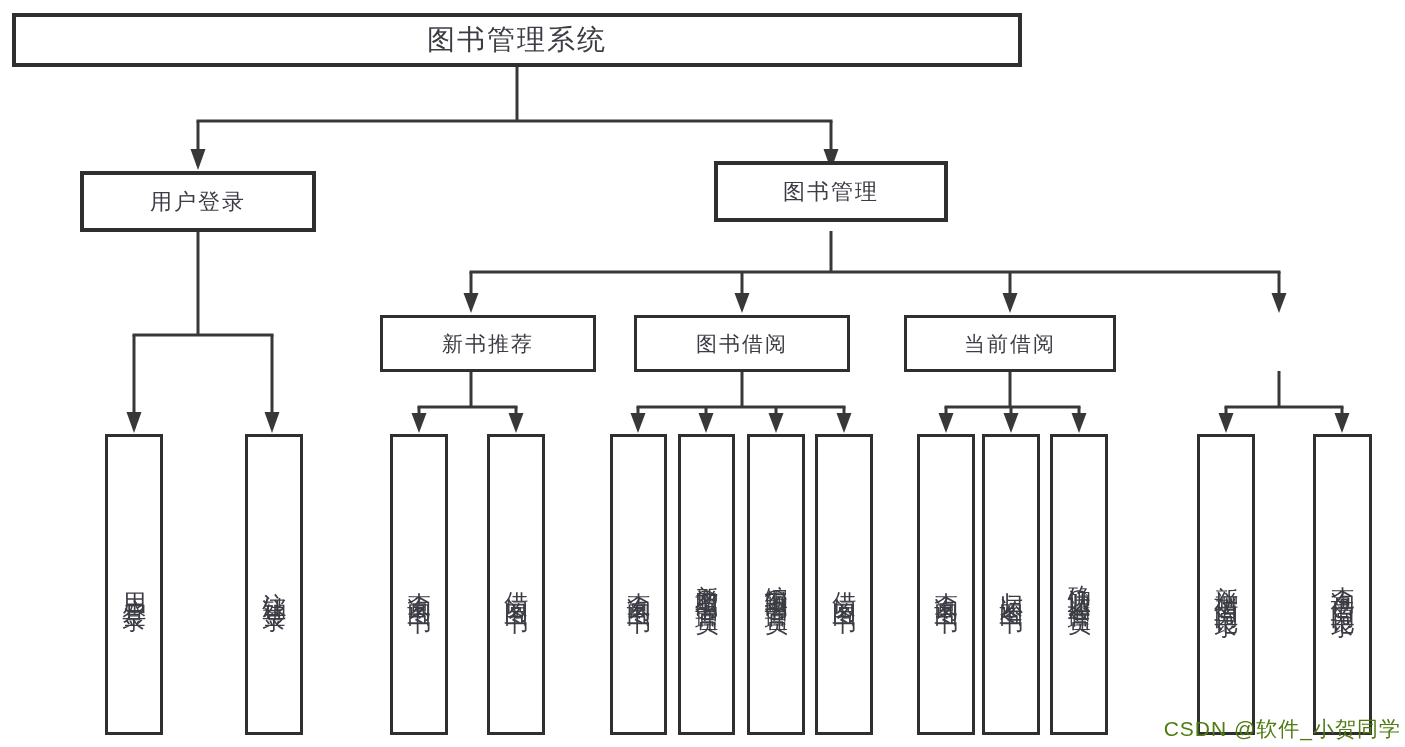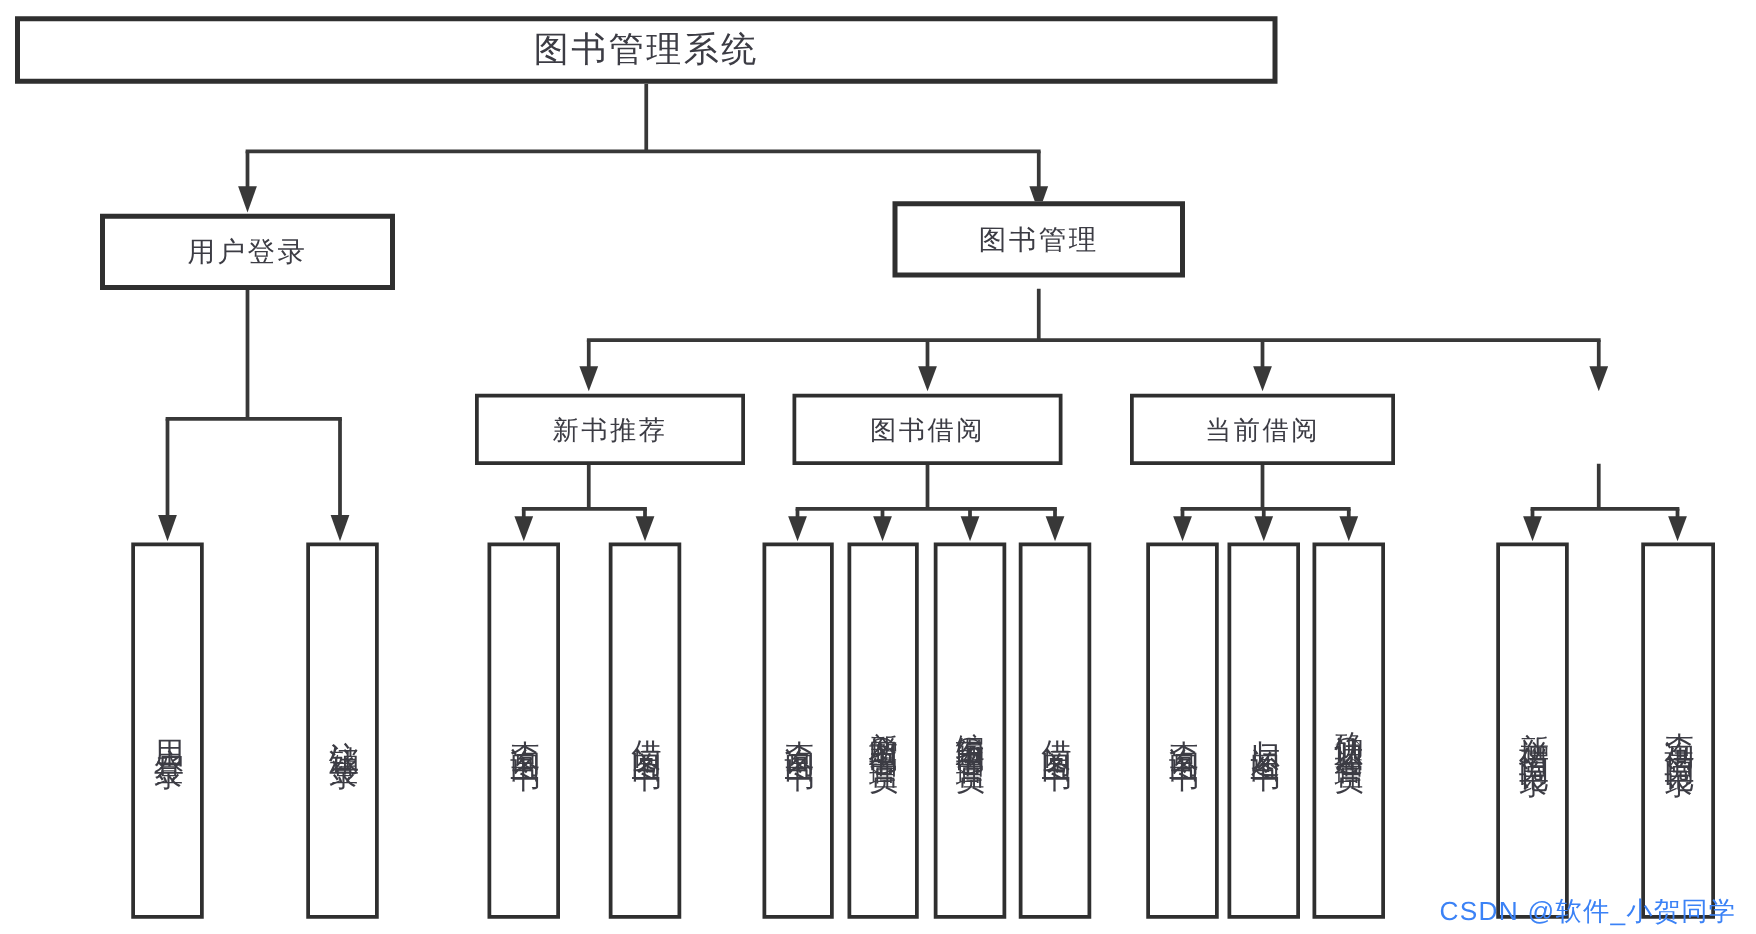--- a/index.html
+++ b/index.html
@@ -31,24 +31,24 @@
     text-orientation: mixed;
     font-size: 24px;
     letter-spacing: 6px;
     line-height: 1.1;
     border-width: 3px;
   }
   .leaf.long { letter-spacing: 4px; font-size: 23px; }
   .wires { position: absolute; left: 0; top: 0; z-index: 1; }
   .watermark {
     position: absolute;
-    right: 16px;
+    right: 4px;
     bottom: 4px;
     font-size: 21px;
-    color: #3b82f6;
+    color: #4d7c0f;
     letter-spacing: 1px;
     z-index: 3;
     white-space: nowrap;
   }
 </style>
 </head>
 <body>
 
 <div class="stage">
 

